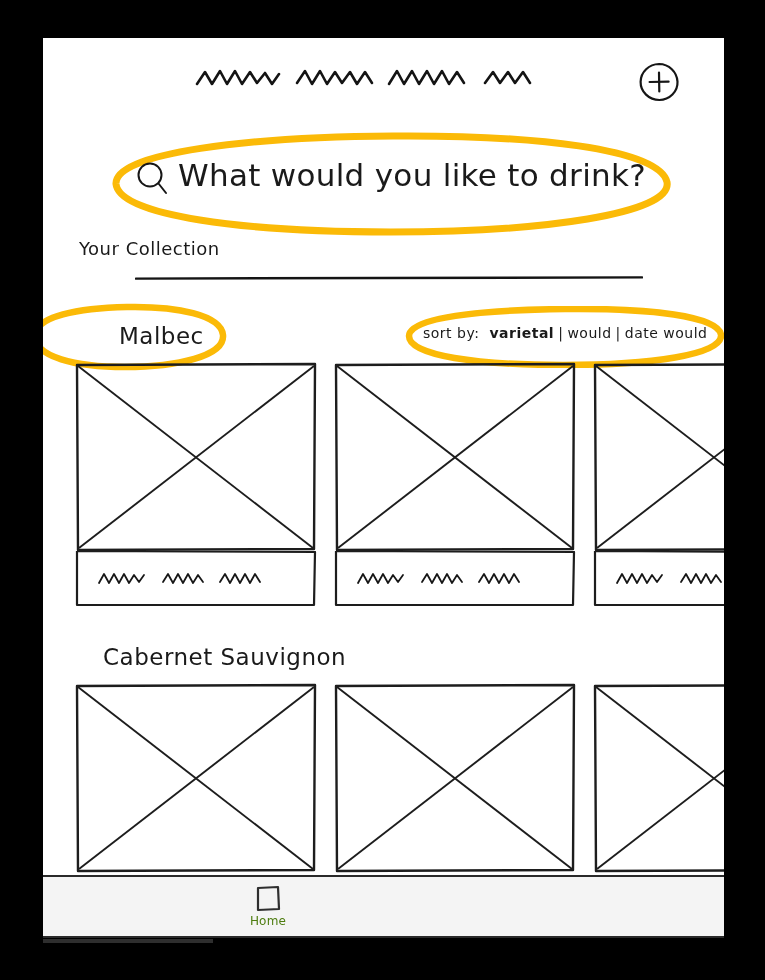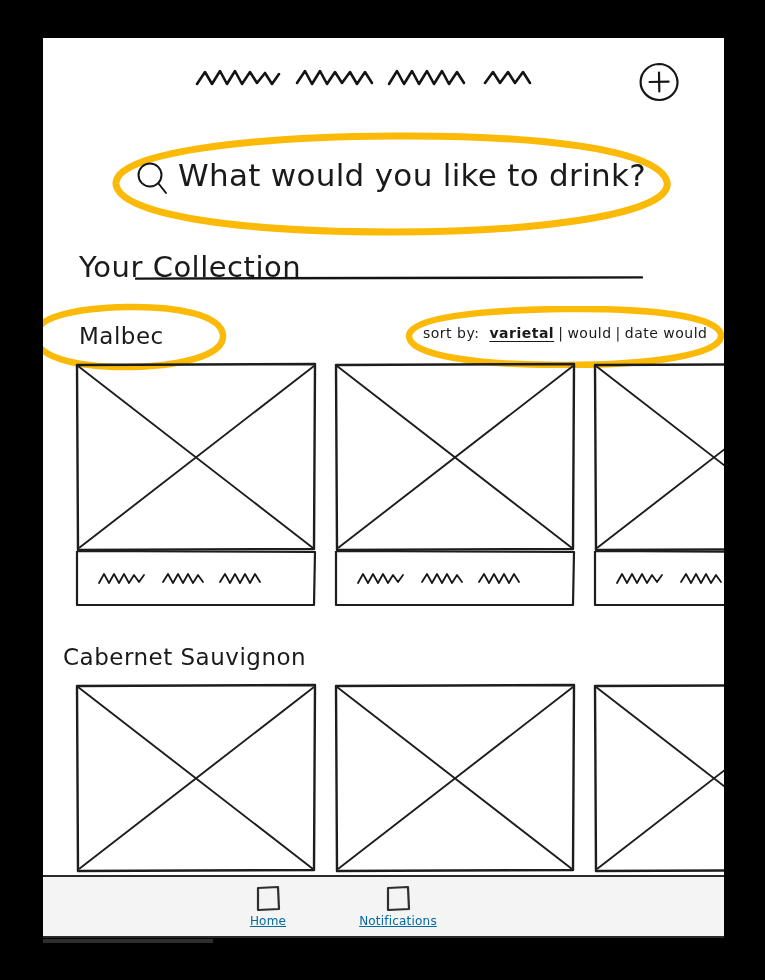--- a/index.html
+++ b/index.html
@@ -101,29 +101,30 @@
     left: 92px;
     top: 142px;
     width: 508px;
     height: 4px;
   }
 
   
   #collection-title {
     position: absolute;
     left: 36px;
-    top: 212px;
-    font-size: 29px;
+    top: 200px;
+    font-size: 18px;
     font-weight: 400;
   }
 
   .varietal-title {
     position: absolute;
     font-size: 23px;
     font-weight: 400;
+    margin-left: 40px;
   }
   #varietal-title-0 { left: 36px; top: 285px; }
   #varietal-title-1 { left: 20px; top: 606px; }
 
   #malbec-highlight {
     position: absolute;
     left: -12px;
     top: 265px;
     width: 196px;
     height: 68px;
@@ -142,21 +143,20 @@
     gap: 0;
     font-size: 14px;
   }
   #sort-label { margin-right: 8px; }
   .sort-option {
     cursor: pointer;
     padding: 0 2px;
   }
   .sort-option.active {
     font-weight: 700;
-    text-decoration: underline;
     text-underline-offset: 3px;
   }
   .sort-divider { color: #1a1a1a; padding: 0 2px; }
 
   #sort-highlight {
     position: absolute;
     left: 362px;
     top: 268px;
     width: 320px;
     height: 62px;
@@ -210,23 +210,22 @@
     width: 130px;
     display: flex;
     flex-direction: column;
     align-items: center;
     gap: 1px;
     cursor: pointer;
   }
   .nav-icon { width: 26px; height: 28px; display: block; }
   .nav-label {
     font-size: 12px;
-    color: #0369a1;
+    color: #4d7c0f;
     letter-spacing: 0.2px;
-    text-decoration: underline;
   }
 
   
   #home-indicator {
     position: absolute;
     left: 43px;
     top: 939px;
     width: 170px;
     height: 4px;
     background: #2e2e2e;
@@ -379,23 +378,17 @@
   <div id="bottom-nav">
 
     <div class="nav-item">
       <svg class="nav-icon" viewBox="0 0 26 28" aria-hidden="true">
         <path d="M3 3 L23 2 L24 24 L3 25 Z" fill="none" stroke="#2e2e2e" stroke-width="2.2" stroke-linejoin="round"></path>
       </svg>
       <span class="nav-label">Home</span>
     </div>
 
 
-    <div class="nav-item">
-      <svg class="nav-icon" viewBox="0 0 26 28" aria-hidden="true">
-        <path d="M3 3 L23 2 L24 24 L3 25 Z" fill="none" stroke="#2e2e2e" stroke-width="2.2" stroke-linejoin="round"></path>
-      </svg>
-      <span class="nav-label">Notifications</span>
-    </div>
   </div>
 
 </div>
 
 <div id="home-indicator"></div>
 
 </body></html>

